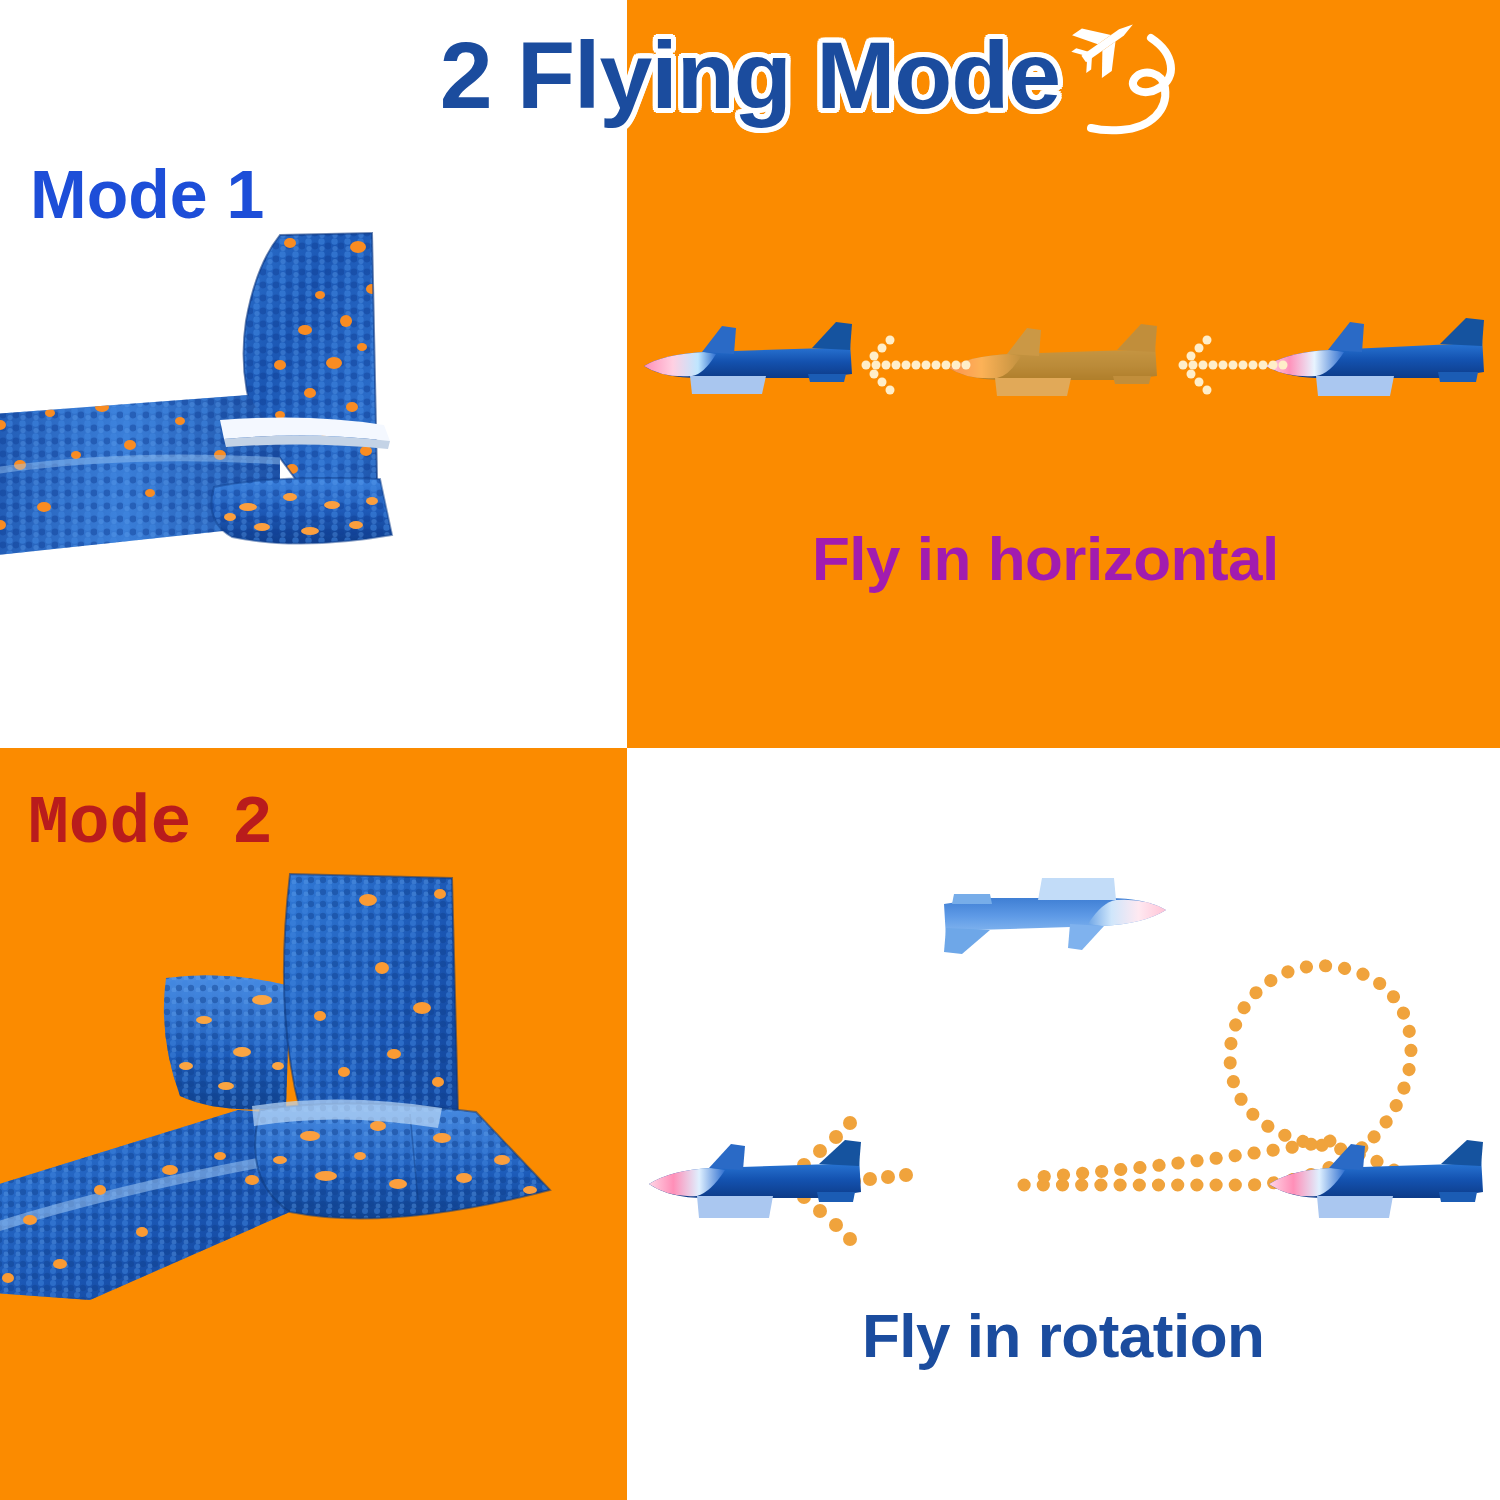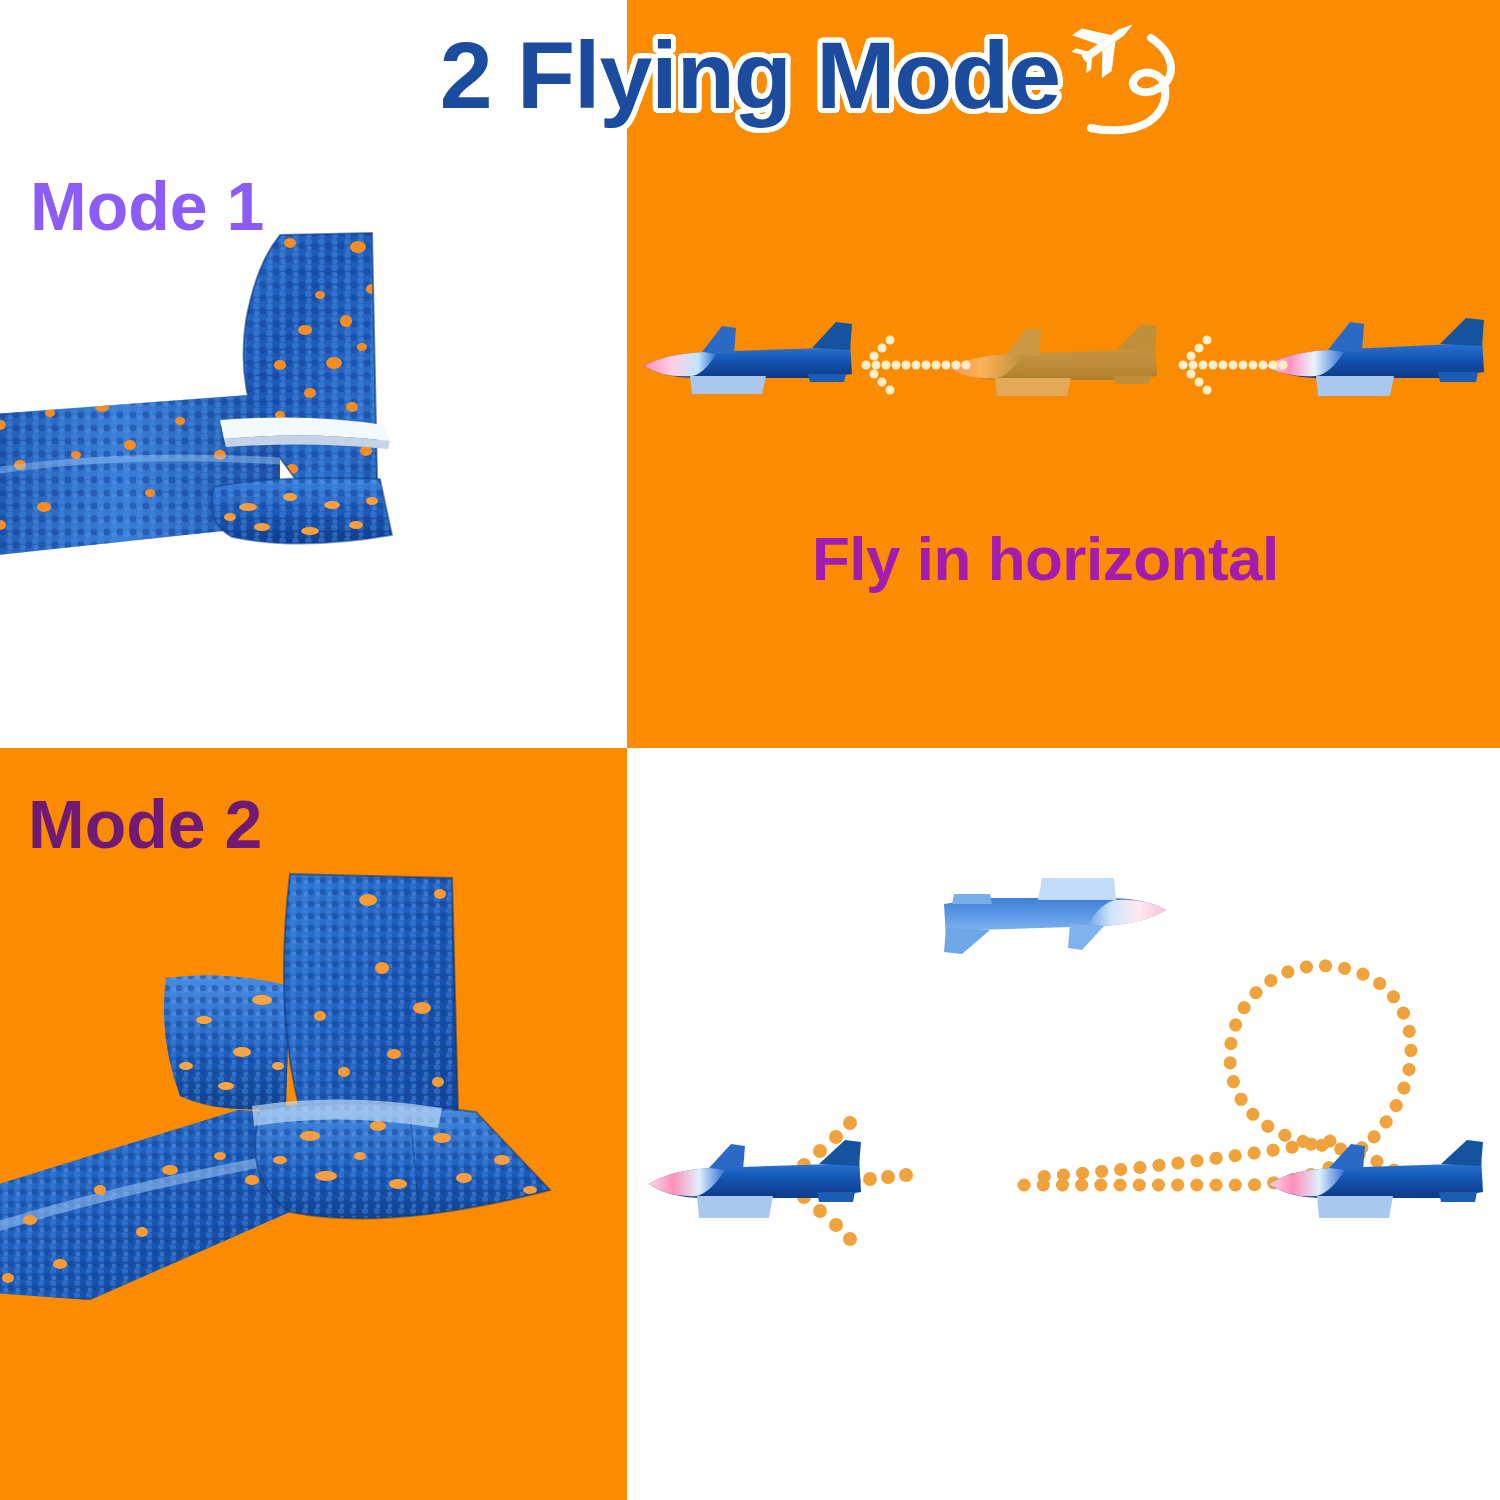--- a/index.html
+++ b/index.html
@@ -33,22 +33,22 @@
       -5px 0 0 #fff, 5px 0 0 #fff, 0 -5px 0 #fff, 0 5px 0 #fff,
       -5px -2px 0 #fff, 5px -2px 0 #fff, -5px 2px 0 #fff, 5px 2px 0 #fff,
       -2px -5px 0 #fff, 2px -5px 0 #fff, -2px 5px 0 #fff, 2px 5px 0 #fff;
     white-space:nowrap;
     line-height:1;
   }
   #title-plane-icon { position:absolute; left:1055px; top:2px; width:130px; height:140px; }
 
   
   .mode-label { position:absolute; font-size:68px; font-weight:bold; line-height:1; white-space:nowrap; }
-  #mode1-label { left:30px; top:172px; color:#8b5cf6; }
-  #mode2-label { left:28px; top:790px; color:#701a75; }
+  #mode1-label { left:30px; top:160px; color:#1d4ed8; }
+  #mode2-label { left:28px; top:790px; color:#b91c1c;font-family:Liberation Mono, monospace; }
 
   
   .caption { position:absolute; font-size:62px; font-weight:bold; line-height:1; white-space:nowrap; letter-spacing:-0.5px; }
   #caption-horizontal { left:812px; top:528px; color:#a21caf; }
   #caption-rotation   { left:862px; top:1305px; color:#1b4c9e; }
 
   
   .photo { position:absolute; }
   #photo-mode1 { left:-20px; top:225px; width:560px; height:400px; }
   #photo-mode2 { left:-10px; top:860px; width:620px; height:520px; }
@@ -288,20 +288,21 @@
         <path d="M-24 -3 L-32 -13 L-26 -13 L-18 -3 Z" fill="#ffffff"></path>
         <path d="M-24 3 L-32 13 L-26 13 L-18 3 Z" fill="#ffffff"></path>
       </g>
     </svg>
   </div>
 
   <div class="mode-label" id="mode1-label">Mode 1</div>
   <div class="mode-label" id="mode2-label">Mode 2</div>
 
   <div class="caption" id="caption-horizontal">Fly in horizontal</div>
+  <div class="caption" id="caption-rotation">Fly in rotation</div>
 
   <div class="plane-sprite" id="plane-h-left">
     <svg viewBox="0 0 220 90" width="220" height="90">
       <defs>
         <linearGradient id="nose1" x1="0" y1="0" x2="1" y2="0">
           <stop offset="0%" stop-color="#ff8fb8"></stop>
             <stop offset="40%" stop-color="#ffd0e2"></stop>
           <stop offset="75%" stop-color="#bfe6ff"></stop>
             <stop offset="100%" stop-color="#2f6fd0"></stop>
         </linearGradient>

